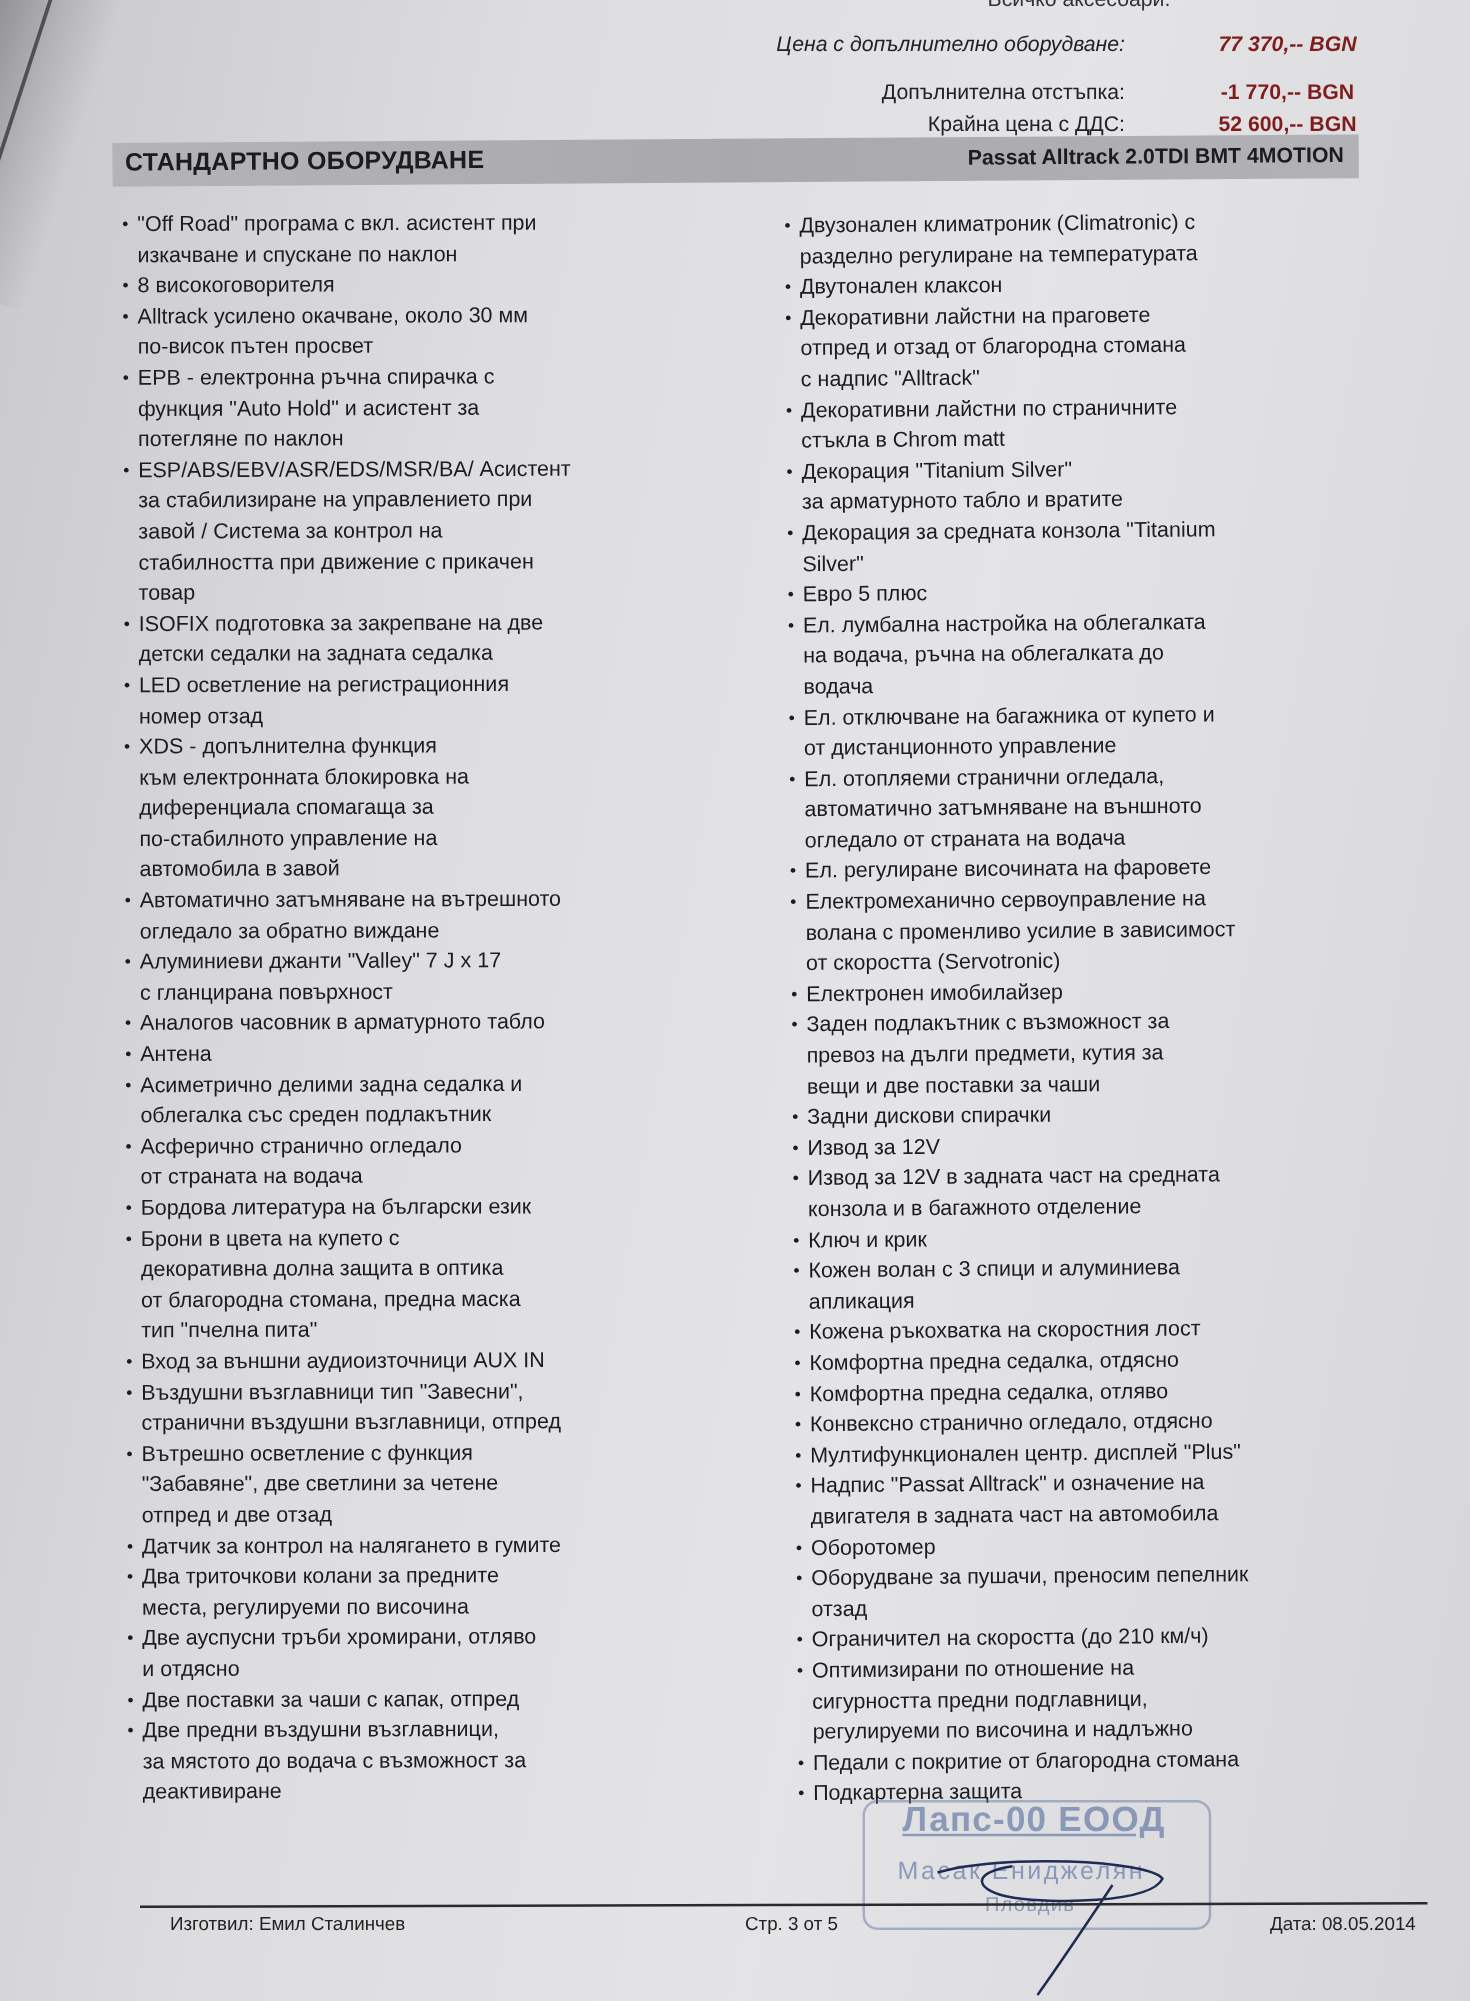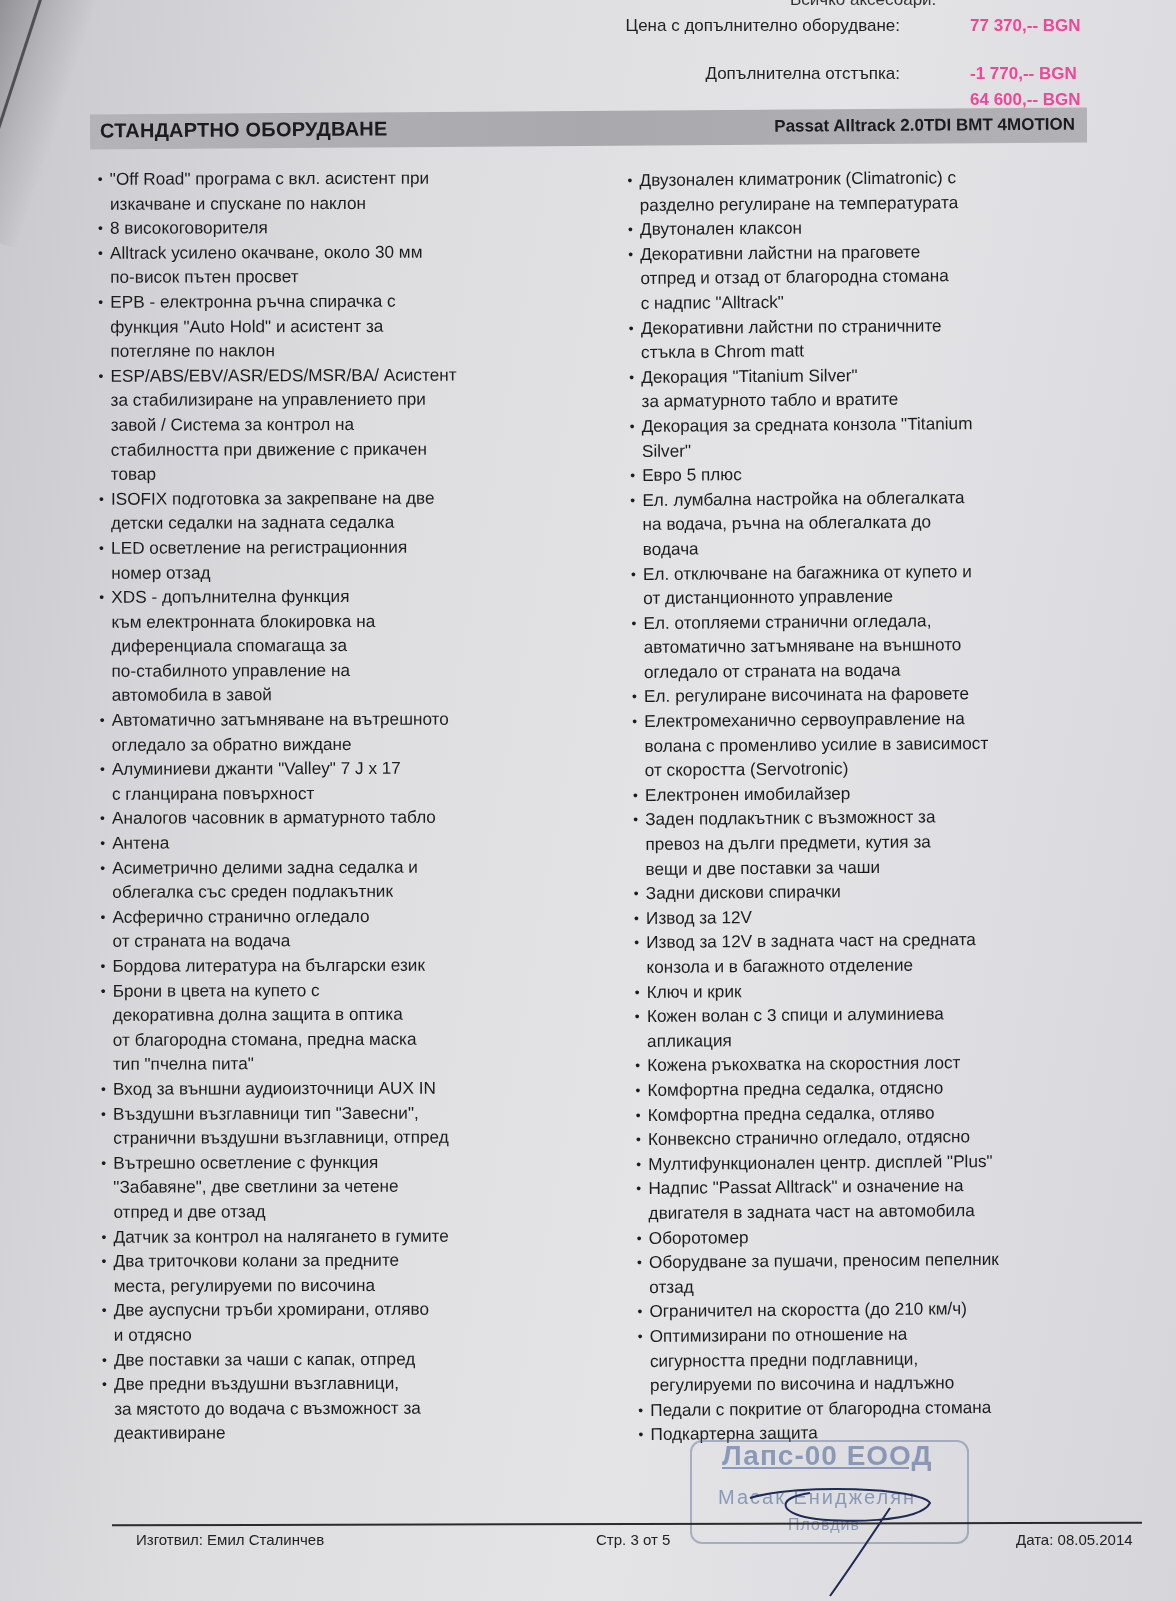--- a/index.html
+++ b/index.html
@@ -13,21 +13,21 @@
     background: linear-gradient(90deg, #8e8d92 0%, #b6b5ba 60%, rgba(200,200,204,0) 100%);
     transform: rotate(18deg);
   }
   .binder-edge {
     position:absolute; left:42px; top:-10px; width:3px; height:150px;
     background:#2a2a2e; transform: rotate(18deg); transform-origin: top left; opacity:.7;
   }
   .price-block { position:absolute; right:86px; top:0; width:520px; }
   .price-row { position:absolute; right:0; display:flex; align-items:baseline; font-size:17px; }
   .price-label { width:360px; text-align:right; padding-right:70px; color:#222; }
-  .price-value { width:120px; text-align:left; font-weight:bold; color:#ec4899; }
+  .price-value { width:120px; text-align:center; font-weight:bold; color:#7f1d1d; }
   .partial-top { position:absolute; top:-10px; left:220px; font-size:17px; color:#333; }
   .header-band {
     position:absolute; left:90px; top:111px; width:997px; height:35px;
     background: linear-gradient(90deg,#b4b4b8,#a9a9ad 50%,#b2b2b6);
     transform: rotate(-0.4deg);
   }
   .header-title { position:absolute; left:10px; top:5px; font-size:20px; font-weight:bold; letter-spacing:.2px; }
   .header-model { position:absolute; right:12px; top:7px; font-size:17px; font-weight:bold; }
   .col { position:absolute; top:166px; width:470px; }
   .col.left { left:100px; transform: rotate(-0.2deg); }
@@ -51,30 +51,31 @@
   .footer.right { left:1000px; }
 </style>
 </head>
 <body>
 
 <div class="binder-shadow"></div>
 <div class="binder-edge"></div>
 
 <div class="price-block">
   <div class="partial-top">Всичко аксесоари:</div>
-  <div class="price-row" style="top:16px;">
+  <div class="price-row" style="top:26px;font-style:italic;">
     <span class="price-label">Цена с допълнително оборудване:</span>
     <span class="price-value">77 370,-- BGN</span>
   </div>
   <div class="price-row" style="top:64px;">
     <span class="price-label">Допълнителна отстъпка:</span>
     <span class="price-value">-1 770,-- BGN</span>
   </div>
   <div class="price-row" style="top:90px;">
-    <span class="price-value">64 600,-- BGN</span>
+    <span class="price-label">Крайна цена с ДДС:</span>
+    <span class="price-value">52 600,-- BGN</span>
   </div>
 </div>
 
 <div class="header-band">
   <span class="header-title">СТАНДАРТНО ОБОРУДВАНЕ</span>
   <span class="header-model">Passat Alltrack 2.0TDI BMT 4MOTION</span>
 </div>
 
 <div class="col left" id="left-col">
     <div class="item">

